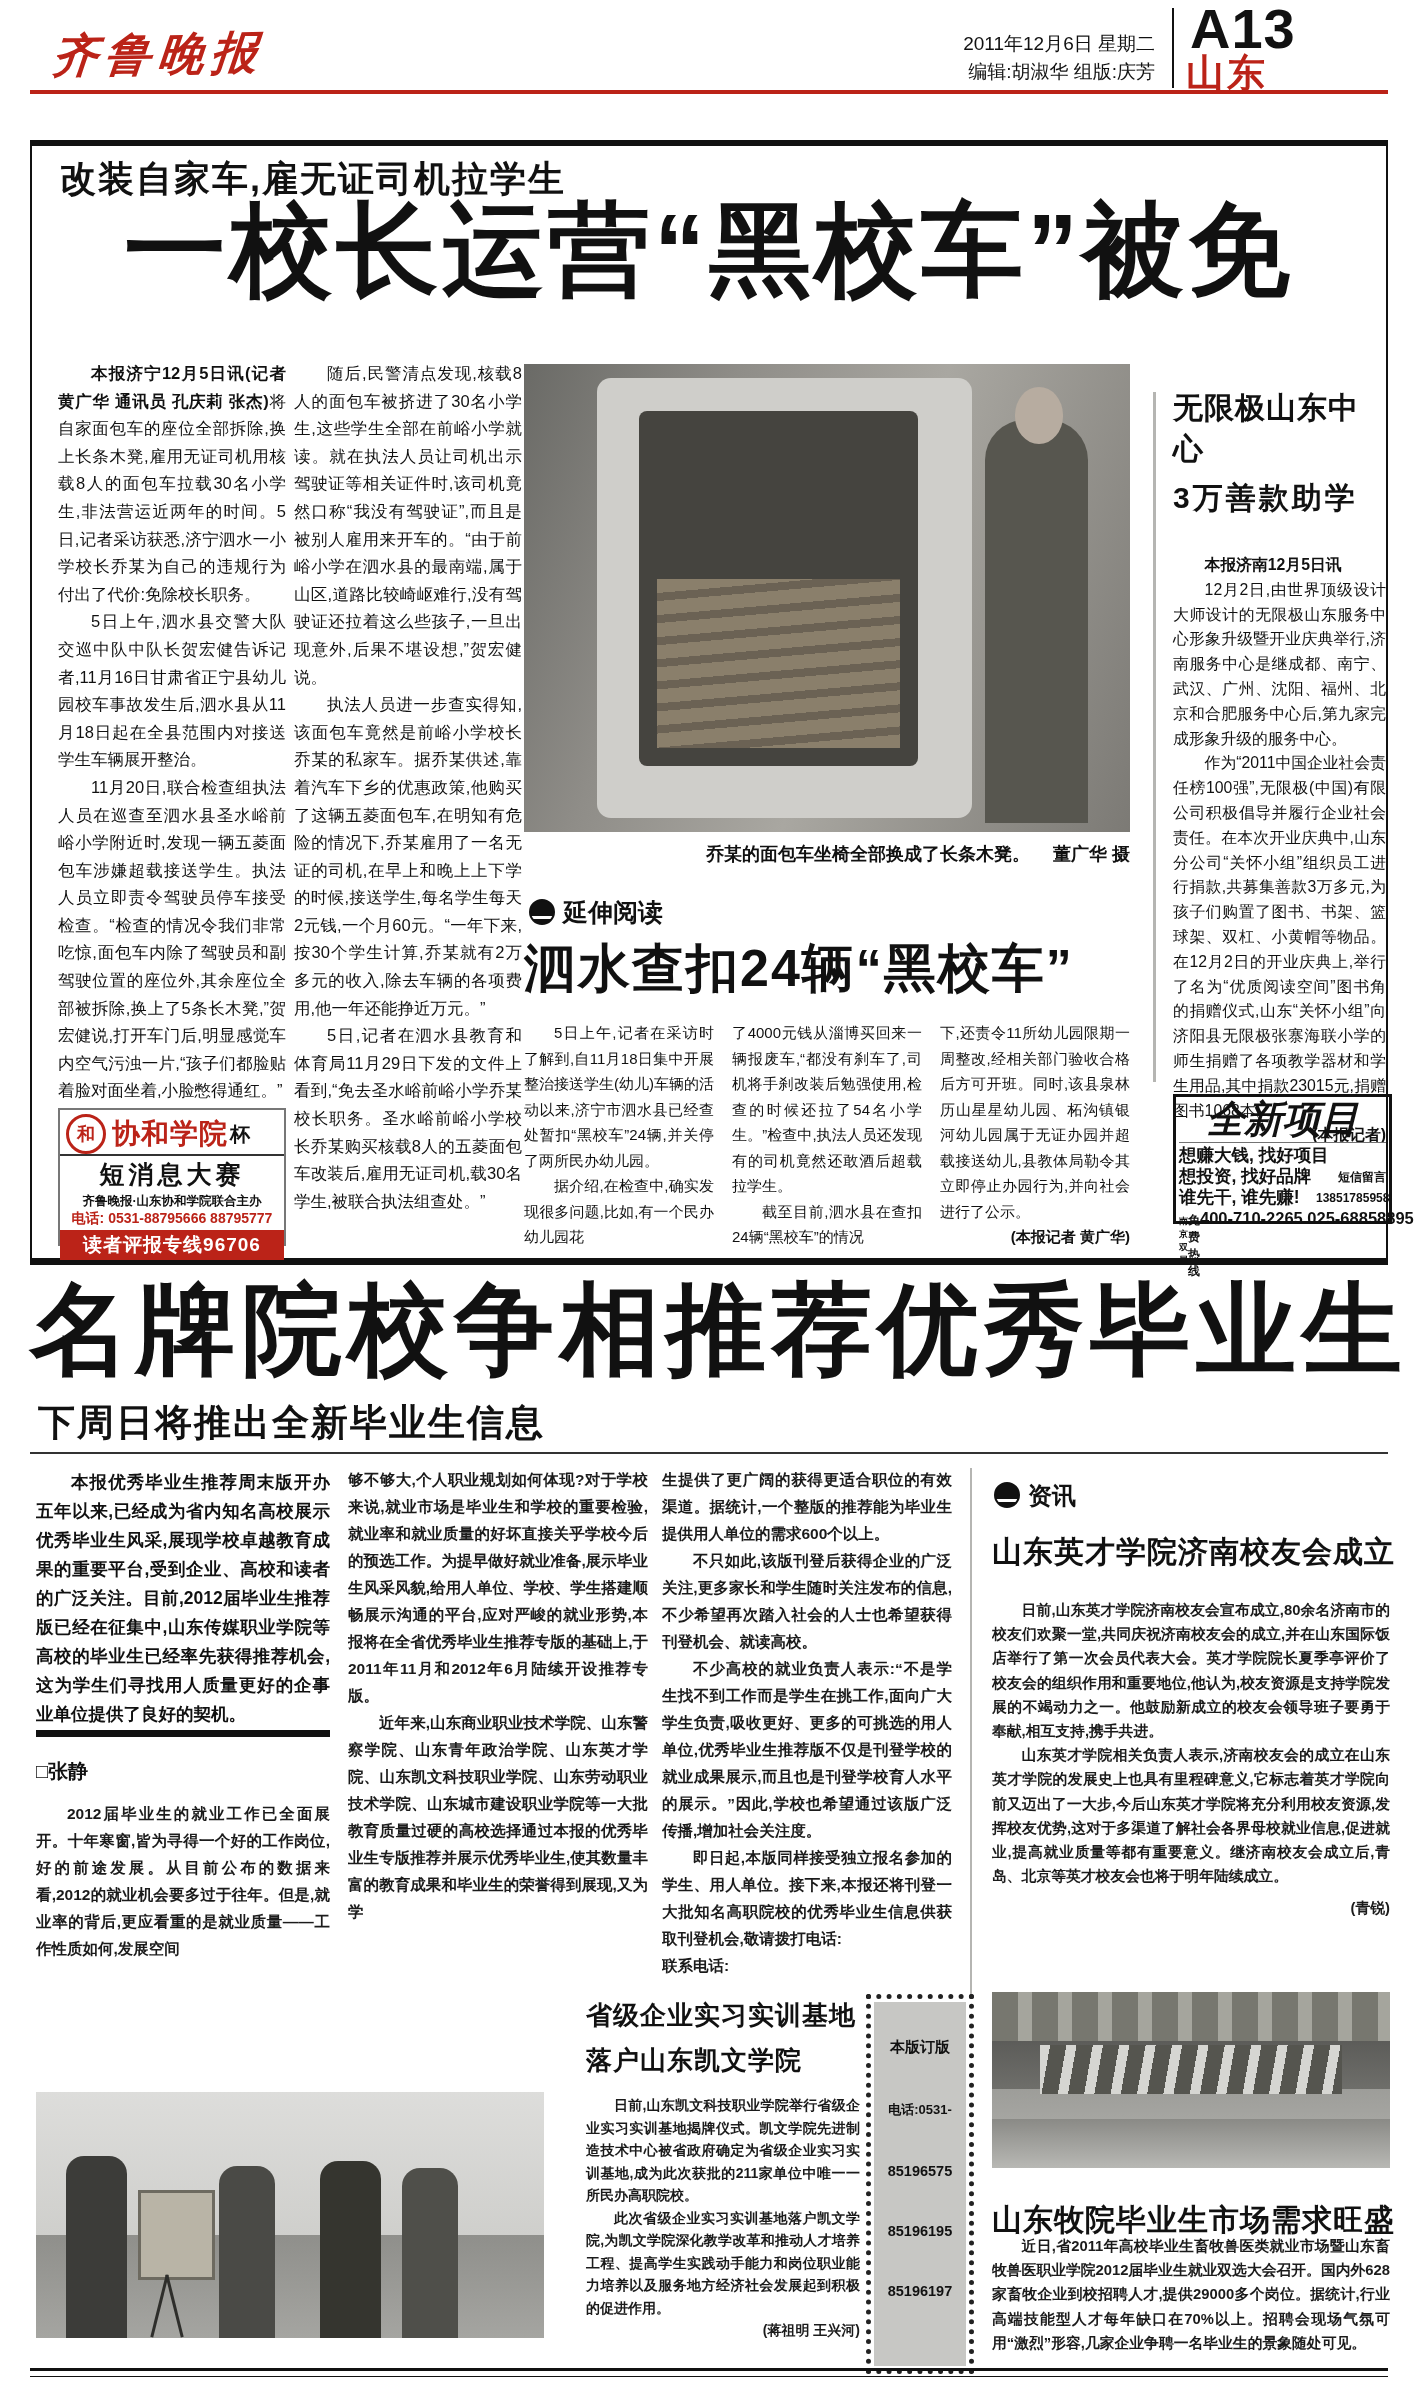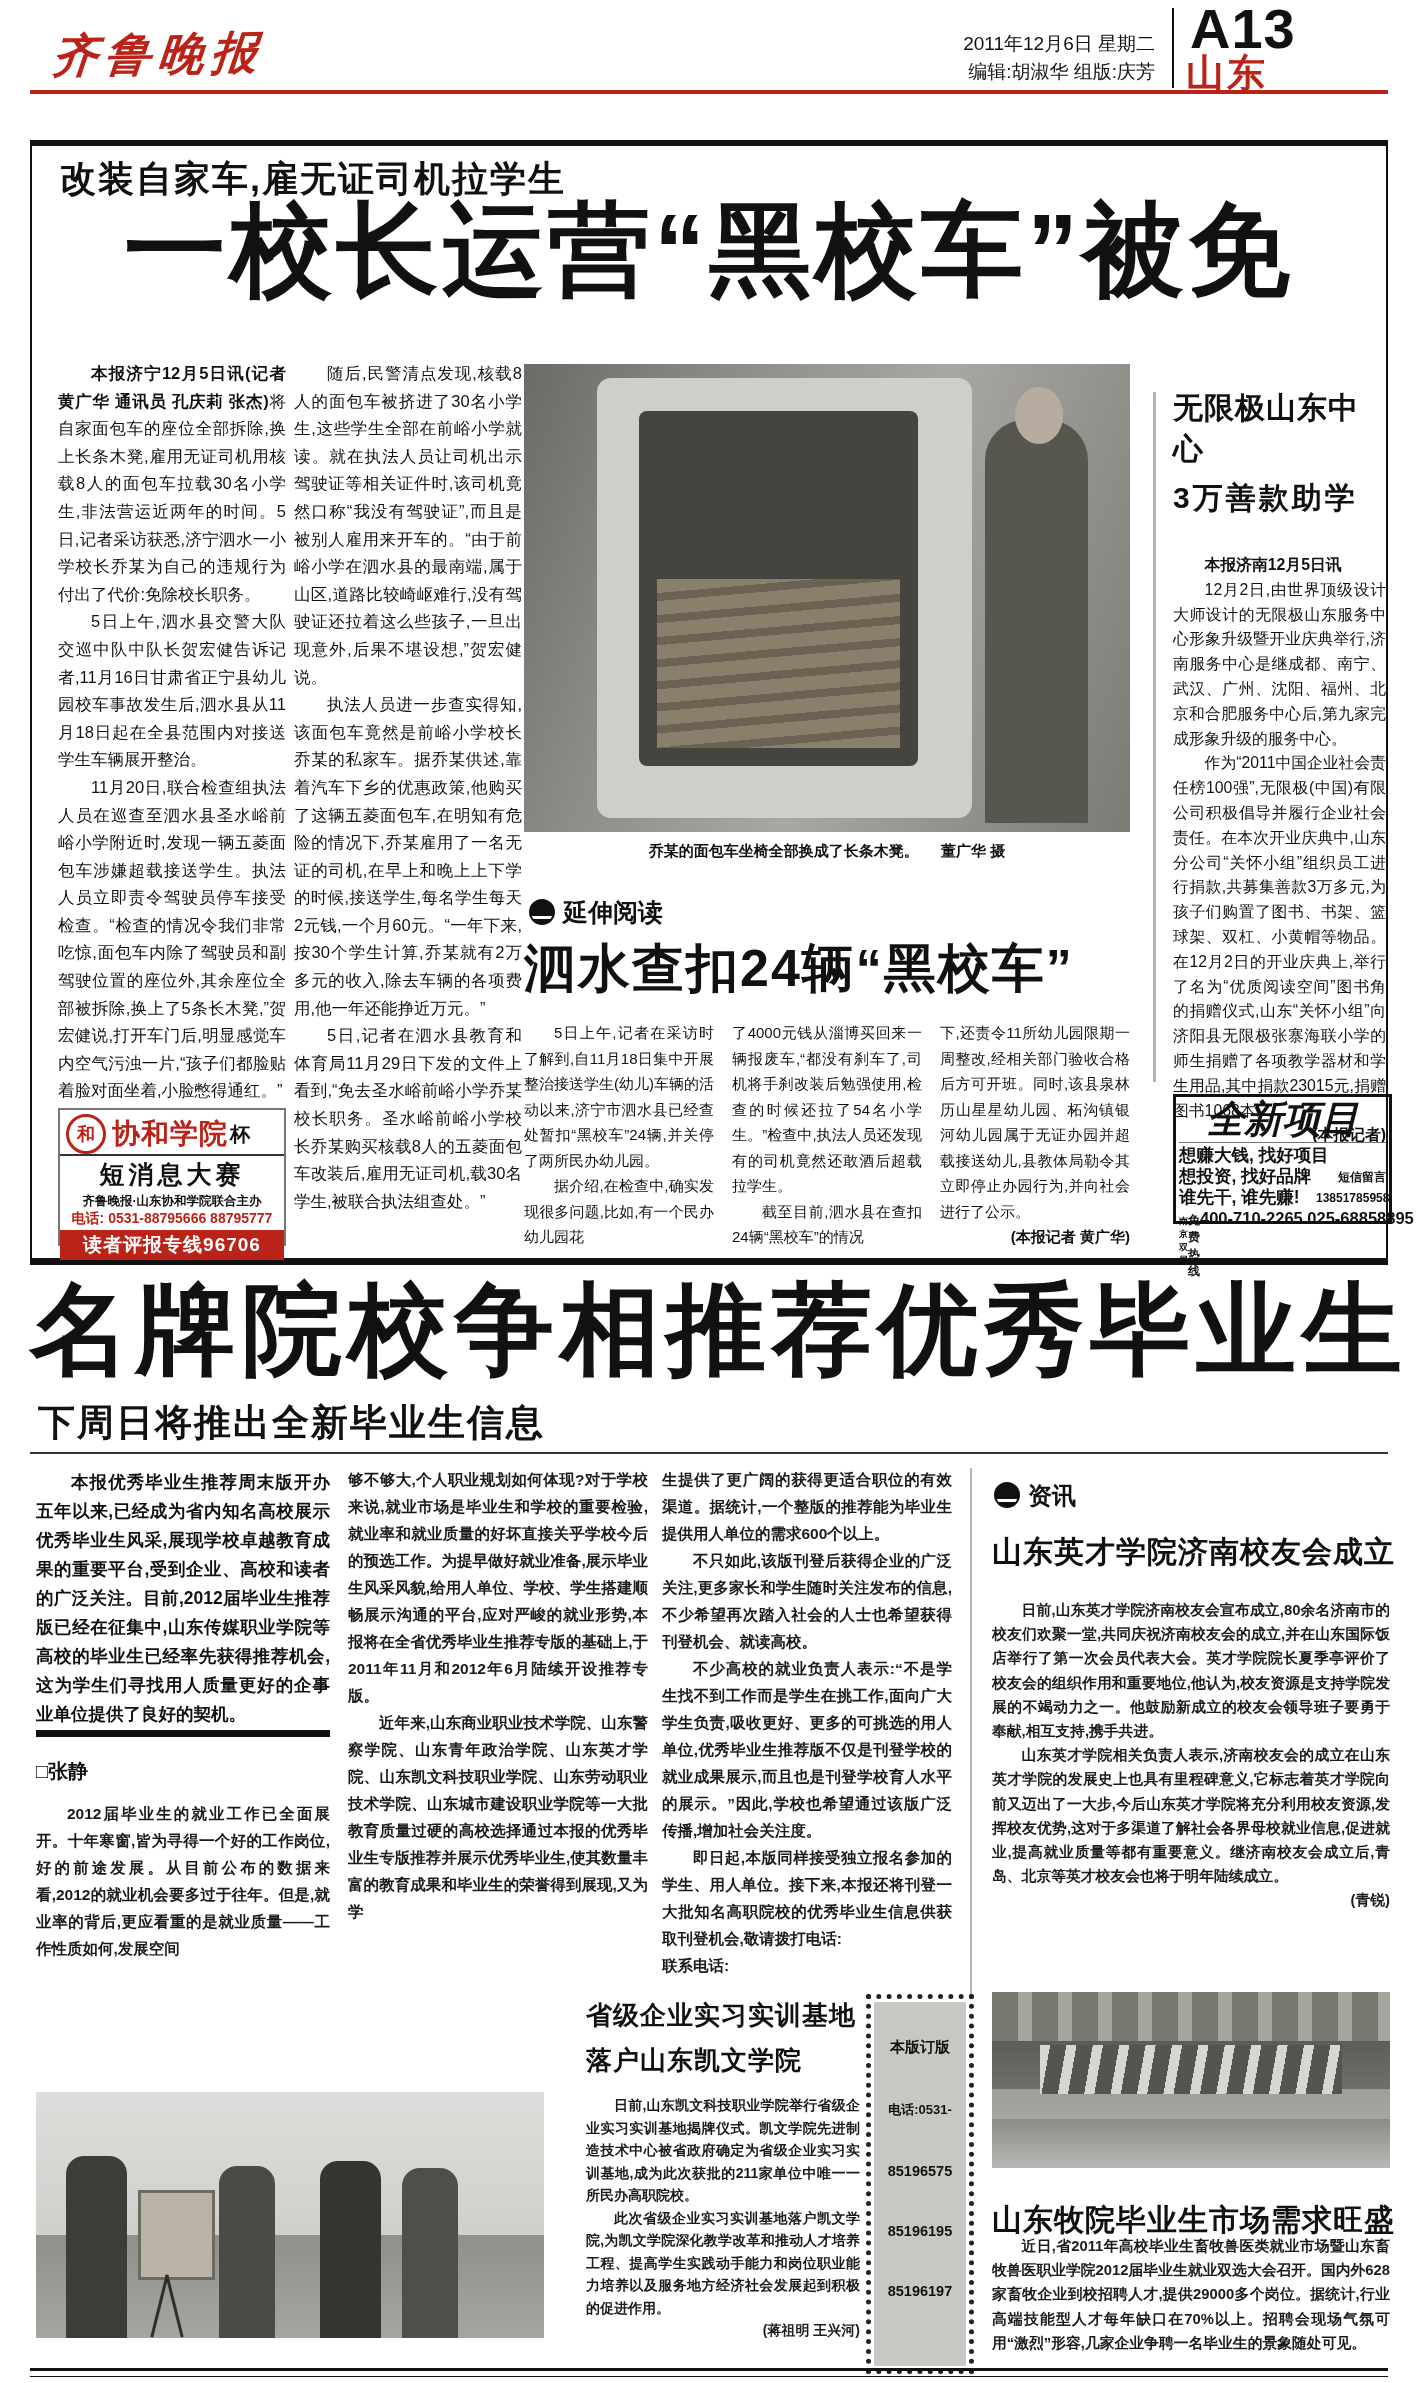--- a/index.html
+++ b/index.html
@@ -69,21 +69,21 @@
     </div>
 
     <div class="abs photo" style="left:492px;top:218px;width:606px;height:468px;background:linear-gradient(110deg,#6a6a66 0%,#8f8d88 28%,#a9a7a1 55%,#7c7a75 100%);">
       <div class="abs" style="left:12%;top:3%;width:62%;height:94%;background:#cfceca;border-radius:14px;"></div>
       <div class="abs" style="left:19%;top:10%;width:46%;height:76%;background:#45443f;border-radius:8px;"></div>
       <div class="abs" style="left:22%;top:46%;width:40%;height:36%;background:repeating-linear-gradient(175deg,#8a7f6b 0 14px,#6b6254 14px 22px);"></div>
       <div class="abs" style="left:76%;top:12%;width:17%;height:86%;background:#57564f;border-radius:40px 40px 0 0;"></div>
       <div class="abs" style="left:81%;top:5%;width:8%;height:12%;background:#b7aca0;border-radius:50%;"></div>
     </div>
 
-    <div class="abs cap" style="left:492px;top:696px;width:606px;text-align:center;font-size:15px;">
+    <div class="abs cap" style="left:492px;top:696px;width:606px;text-align:right;font-size:18px;">
       <span>乔某的面包车坐椅全部换成了长条木凳。</span>
       <span style="margin-left:18px;">董广华 摄</span>
     </div>
 
     <div class="abs" style="left:497px;top:750px;font-size:25px;font-weight:bold;">
       <span class="half-circle"></span><span>延伸阅读</span>
     </div>
 
     <div class="abs" style="left:492px;top:788px;font-size:52px;font-weight:900;letter-spacing:2px;white-space:nowrap;">泗水查扣24辆“黑校车”</div>
 
@@ -166,21 +166,21 @@
 
   <div class="abs" style="left:994px;top:1480px;font-size:24px;font-weight:bold;">
     <span class="half-circle"></span><span>资讯</span>
   </div>
 
   <div class="abs serif" style="left:992px;top:1532px;width:398px;font-size:30px;font-weight:bold;letter-spacing:1px;white-space:nowrap;">山东英才学院济南校友会成立</div>
 
   <div class="abs jt bold-body" style="left:992px;top:1598px;width:398px;height:388px;font-size:14.8px;line-height:24.2px;overflow:hidden;">
     <p>日前,山东英才学院济南校友会宣布成立,80余名济南市的校友们欢聚一堂,共同庆祝济南校友会的成立,并在山东国际饭店举行了第一次会员代表大会。英才学院院长夏季亭评价了校友会的组织作用和重要地位,他认为,校友资源是支持学院发展的不竭动力之一。他鼓励新成立的校友会领导班子要勇于奉献,相互支持,携手共进。</p>
     <p>山东英才学院相关负责人表示,济南校友会的成立在山东英才学院的发展史上也具有里程碑意义,它标志着英才学院向前又迈出了一大步,今后山东英才学院将充分利用校友资源,发挥校友优势,这对于多渠道了解社会各界母校就业信息,促进就业,提高就业质量等都有重要意义。继济南校友会成立后,青岛、北京等英才校友会也将于明年陆续成立。</p>
-    <p style="text-align:right;text-indent:0;">(青锐)</p>
+    <p style="text-align:right;text-indent:0;margin-top:8px;">(青锐)</p>
   </div>
 
   <div class="abs photo" style="left:992px;top:1992px;width:398px;height:176px;background:
          linear-gradient(to bottom,#8e8e8b 0%,#8e8e8b 26%,#5b5b58 26%,#6e6e6a 55%,#9d9d99 55%,#b3b3af 100%);">
     <div class="abs" style="left:0;top:0;width:100%;height:28%;background:repeating-linear-gradient(90deg,#77776f 0 26px,#a5a59d 26px 40px);"></div>
     <div class="abs" style="left:12%;top:30%;width:76%;height:28%;background:repeating-linear-gradient(100deg,#d6d6d2 0 10px,#55554f 10px 26px);"></div>
     <div class="abs" style="left:0;top:72%;width:100%;height:28%;background:linear-gradient(to bottom,#8a8a86,#b8b8b4);"></div>
   </div>
 
   <div class="abs" style="left:992px;top:2180px;width:398px;font-size:30px;font-weight:900;letter-spacing:1px;white-space:nowrap;margin-top:20px;">山东牧院毕业生市场需求旺盛</div>

